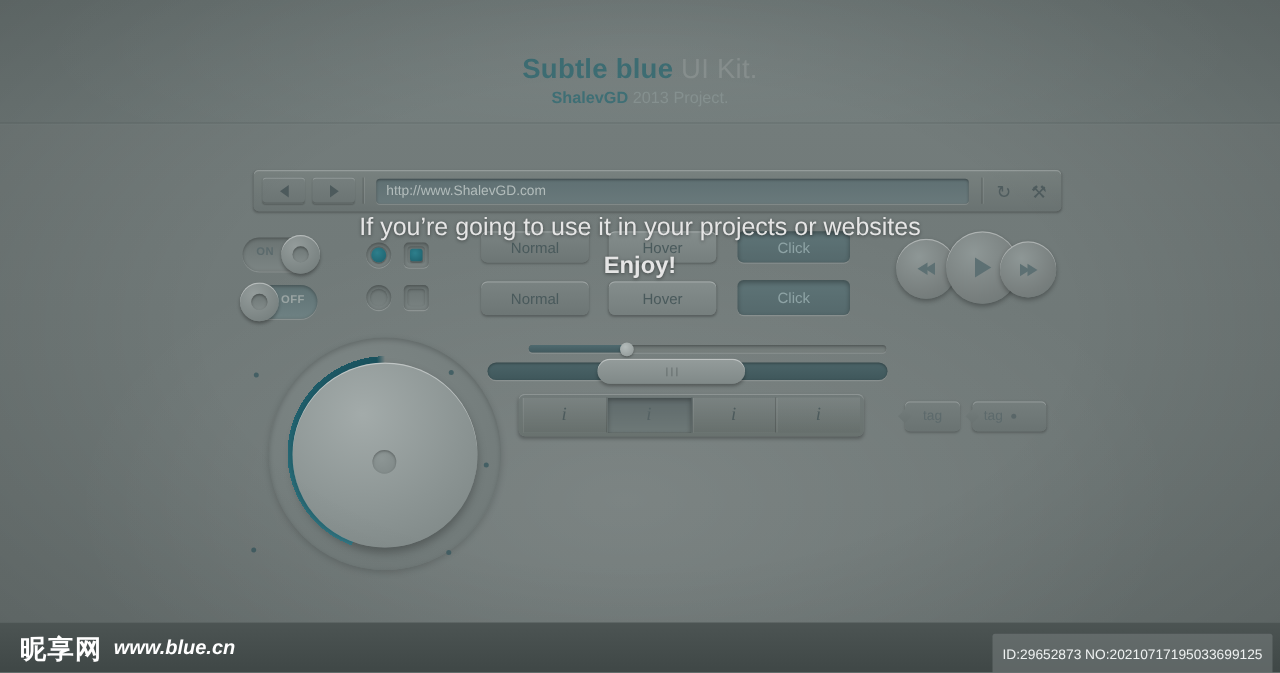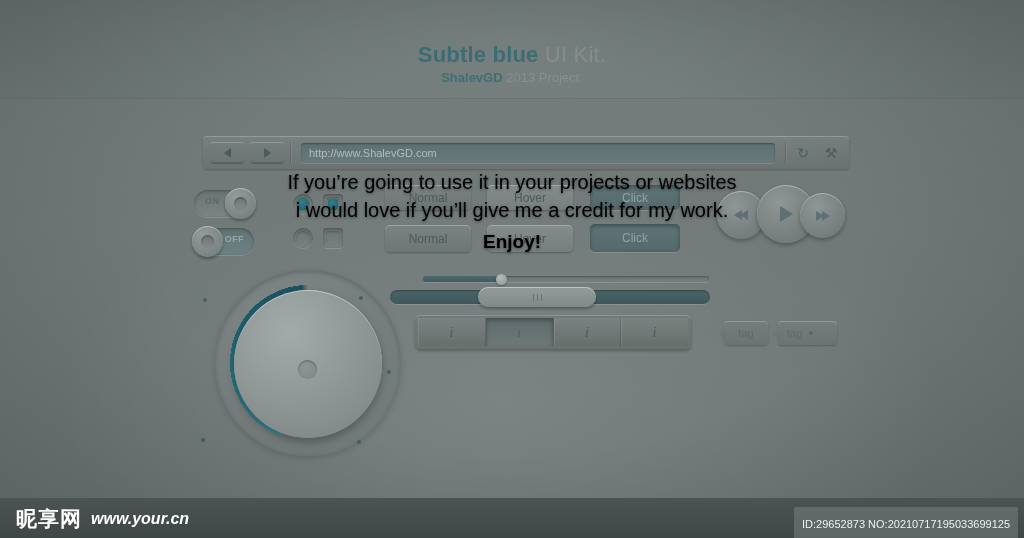--- a/index.html
+++ b/index.html
@@ -254,21 +254,21 @@
   .idbadge{
     position:absolute;right:6px;top:507px;height:33px;
     background:rgba(120,128,127,.55);border-radius:2px;
     display:flex;align-items:center;padding:0 8px;
     font-size:11px;color:#eef1f1;
   }
 
   
   .overlay{
     position:absolute;left:0;top:168px;width:1024px;text-align:center;
-    font-size:20px;color:#000000;line-height:1.42;
+    font-size:20px;color:#e5e5e5;line-height:1.42;
     text-shadow:0 1px 3px rgba(0,0,0,.45);
   }
   .overlay .enjoy{display:block;margin-top:4px;font-weight:bold;font-size:19px;}
 </style>
 </head>
 <body>
 
 <div class="stage">
 
   <div class="band-top"></div>
@@ -386,30 +386,29 @@
     <span class="kdot" style="left:182px;top:38px;"></span>
     <span class="kdot" style="left:210px;top:112px;"></span>
     <span class="kdot" style="left:24px;top:180px;"></span>
     <span class="kdot" style="left:180px;top:182px;"></span>
   </div>
 
   <div class="vignette"></div>
 
   <div class="overlay">
     <span>If you’re going to use it in your projects or websites</span><br>
-    <span>i would love if you’ll give me a credit for my work.</span>
     <span class="enjoy">Enjoy!</span>
   </div>
 
   <div class="foot-credit">
     <svg width="10" height="12" viewBox="0 0 10 12" style="vertical-align:-2px;margin-right:4px;">
       <path d="M5 0 L10 2 L10 7 L5 12 L0 7 L0 2 Z" fill="#5d6a69"></path>
     </svg><span>© All rights reserved</span>
   </div>
 
   <div class="footer"></div>
   <div class="wm">
     <span class="wm-cn">昵享网</span>
-    <span class="wm-url">www.your.cn</span>
+    <span class="wm-url">www.blue.cn</span>
   </div>
   <div class="idbadge">ID:29652873 NO:20210717195033699125</div>
 
 </div>
 
 </body></html>

